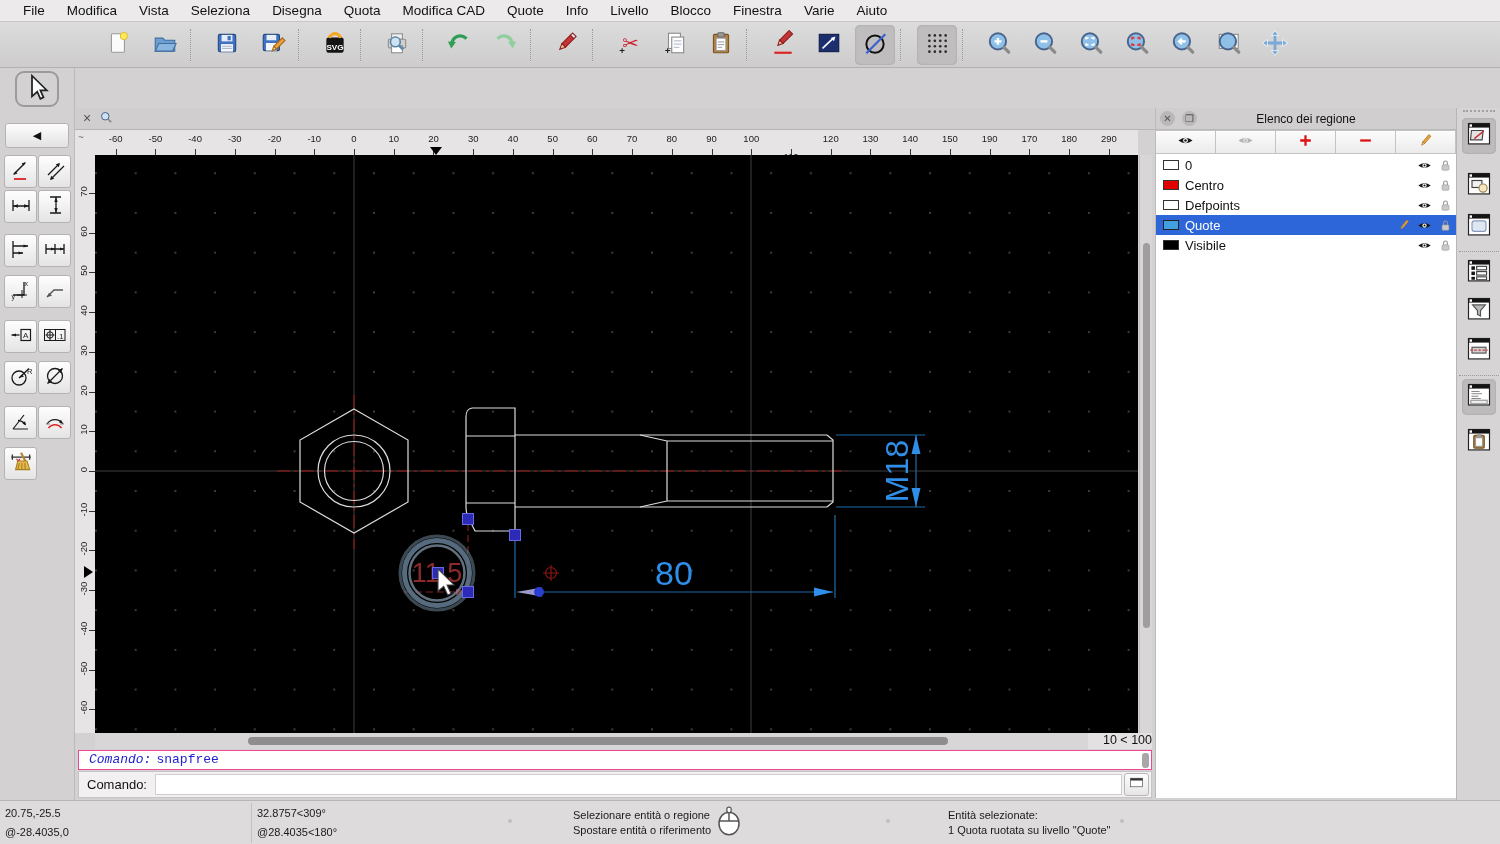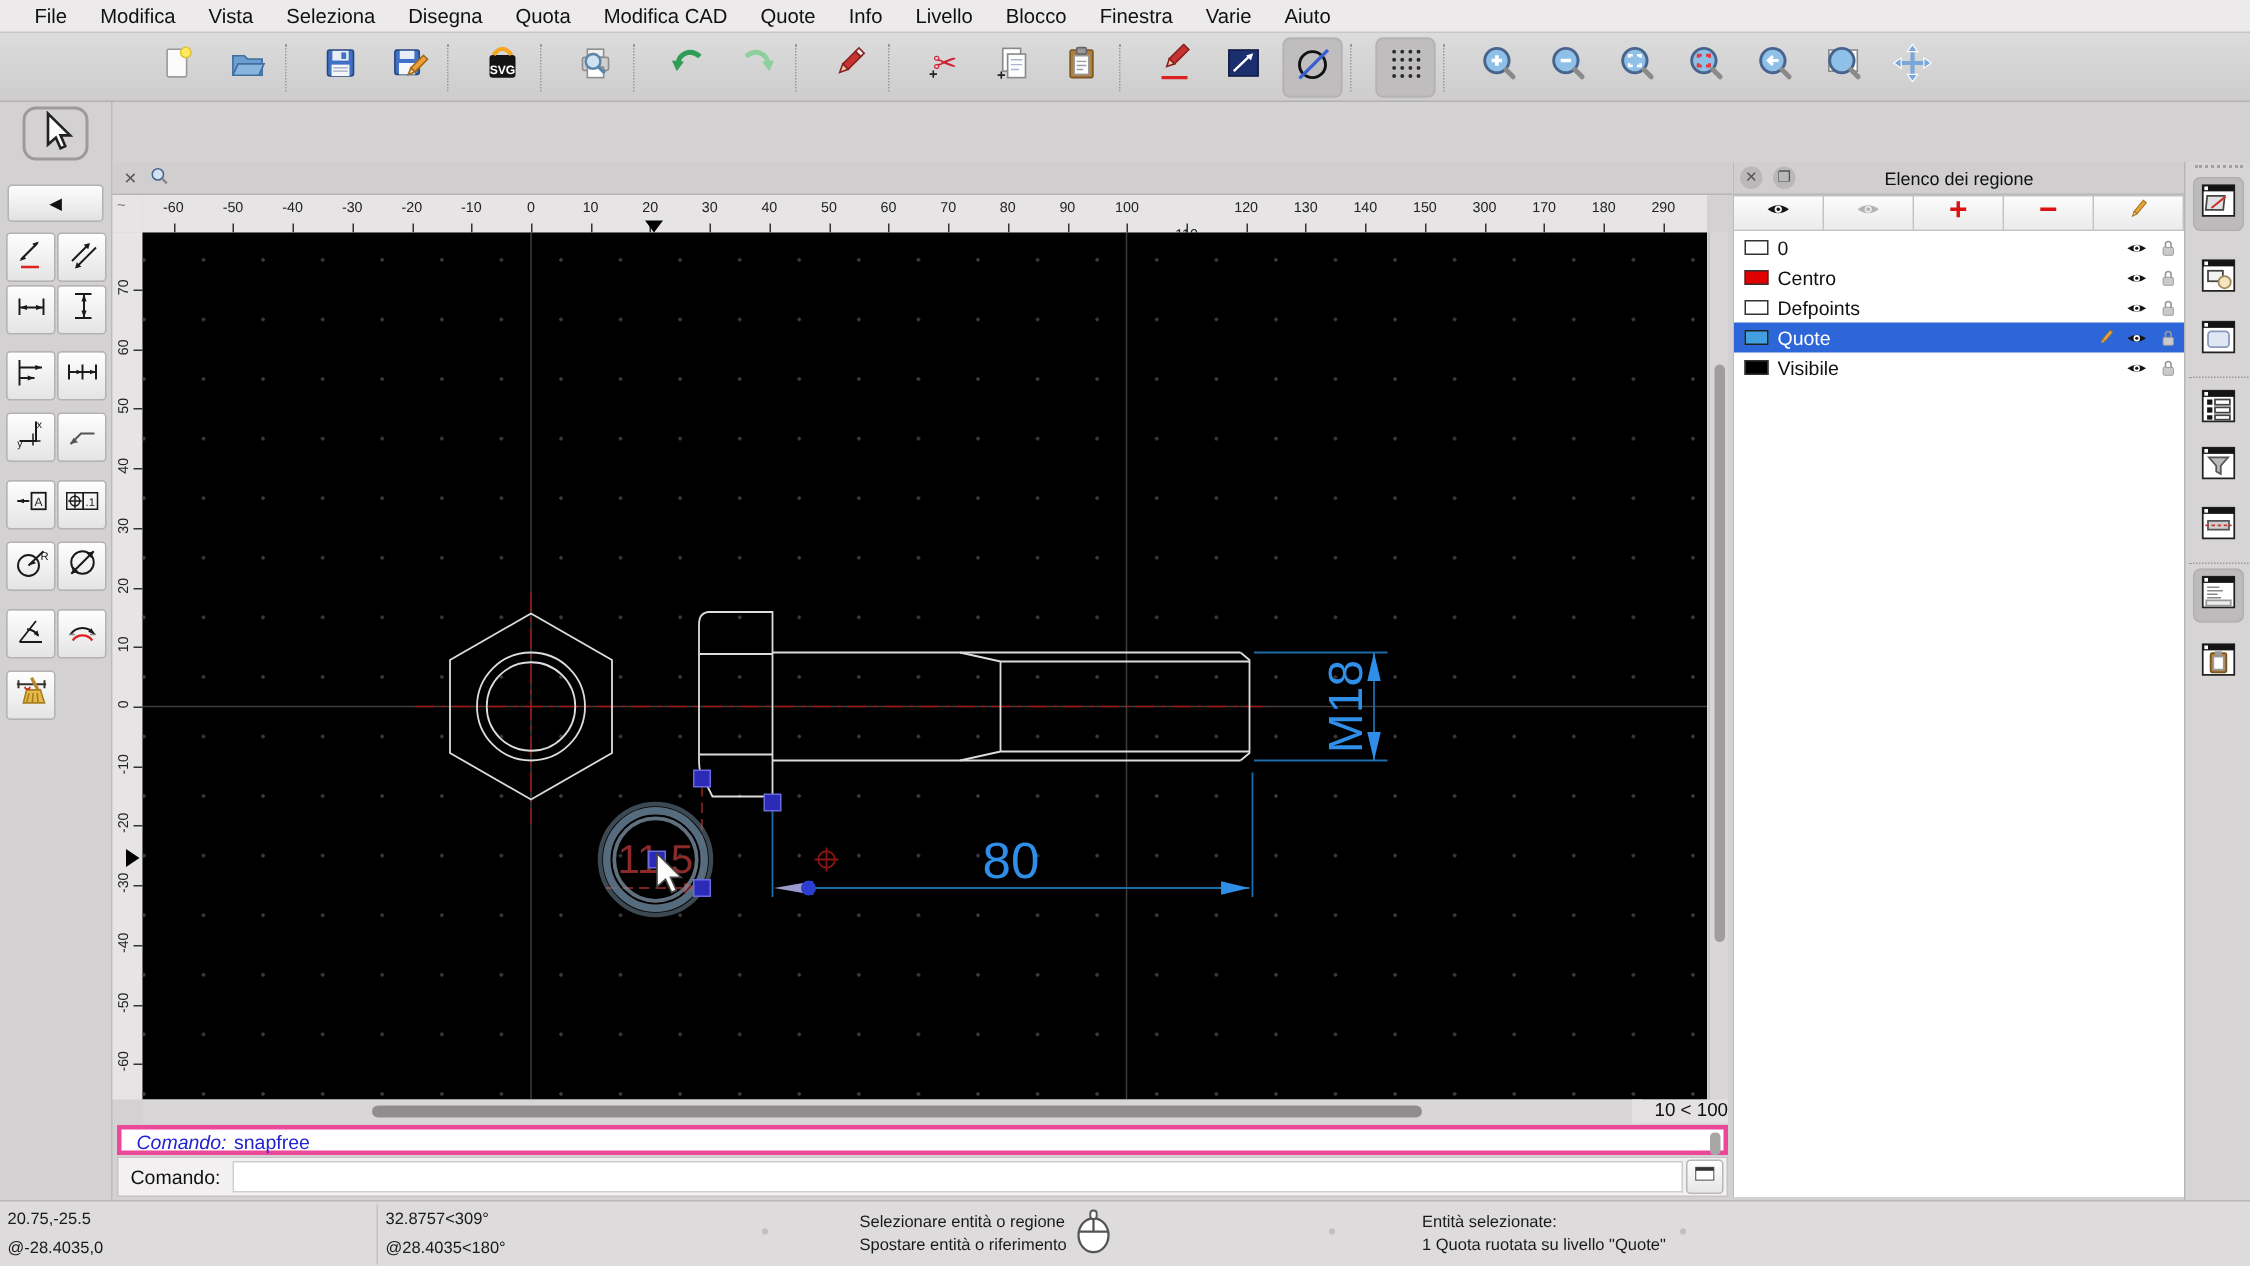--- a/index.html
+++ b/index.html
@@ -44,21 +44,21 @@
     background-image:radial-gradient(circle,#3c3c3c 1px, transparent 1.3px);
     background-size:39.73px 39.73px; background-position:20.8px 38.1px; }
   #cadsvg { position:absolute; left:0; top:0; }
 
   #vscroll { position:absolute; left:1139px; top:155px; width:13px; height:578px; background:#d8d6d6; border-left:1px solid #c2c0c0; }
   #vthumb { position:absolute; left:3px; top:88px; width:7px; height:385px; background:#9f9d9d; border-radius:4px; }
   #hscroll { position:absolute; left:95px; top:733px; width:1000px; height:16px; background:#d8d6d6; }
   #hthumb { position:absolute; left:153px; top:4px; width:700px; height:8px; background:#8f8d8d; border-radius:4px; }
   #zoomstatus { position:absolute; left:1088px; top:733px; width:64px; height:16px; font-size:12.5px; color:#111; text-align:right; background:#e3e1e1; }
 
-  #cmdhist { position:absolute; left:78px; top:750px; width:1074px; height:20px; background:#fff; border:3px solid #ec4899; font-size:13px; padding:1px 0 0 10px; }
+  #cmdhist { position:absolute; left:78px; top:750px; width:1074px; height:20px; background:#fff; border:1px solid #ec4899; font-size:13px; padding:1px 0 0 10px;font-family:Liberation Mono, monospace; }
   #cmdhist .lbl { color:#2222d0; font-style:italic; }
   #cmdhist .val { color:#2222d0; margin-left:5px; }
   #histscroll { position:absolute; right:2px; top:2px; width:7px; height:15px; background:#a8a6a6; border-radius:3px; }
   #cmdrow { position:absolute; left:78px; top:771px; width:1074px; height:27px; background:#f2f0f0; border:1px solid #c6c4c4; display:flex; align-items:center; }
   #cmdrow .lbl { font-size:13px; color:#111; margin:0 8px 0 8px; }
   #cmdinput { flex:1; height:21px; border:1px solid #cfcdcd; background:#fff; font-size:13px; padding:0 4px; outline:none; }
   #cmdbtn { width:25px; height:23px; margin:0 2px; background:linear-gradient(#fdfdfd,#e6e6e6); border:1px solid #b8b6b6; border-radius:3px; display:flex; align-items:center; justify-content:center; }
 
   
   #lpanel { position:absolute; left:1155px; top:108px; width:301px; height:690px; background:#fff; border-left:1px solid #bcbaba; }
@@ -480,21 +480,21 @@
       <div class="rlab" style="left: 682.03px; top: 21px; width: 28px; text-align: center;">110</div>
       <div class="rtick-t" style="left: 696.03px;"></div>
       <div class="rlab" style="left: 721.76px; top: 3px; width: 28px; text-align: center;">120</div>
       <div class="rtick-t" style="left: 735.76px;"></div>
       <div class="rlab" style="left: 761.49px; top: 3px; width: 28px; text-align: center;">130</div>
       <div class="rtick-t" style="left: 775.49px;"></div>
       <div class="rlab" style="left: 801.22px; top: 3px; width: 28px; text-align: center;">140</div>
       <div class="rtick-t" style="left: 815.22px;"></div>
       <div class="rlab" style="left: 840.95px; top: 3px; width: 28px; text-align: center;">150</div>
       <div class="rtick-t" style="left: 854.95px;"></div>
-      <div class="rlab" style="left: 880.68px; top: 3px; width: 28px; text-align: center;">300</div>
+      <div class="rlab" style="left: 880.68px; top: 3px; width: 28px; text-align: center;">190</div>
       <div class="rtick-t" style="left: 894.68px;"></div>
       <div class="rlab" style="left: 920.41px; top: 3px; width: 28px; text-align: center;">170</div>
       <div class="rtick-t" style="left: 934.41px;"></div>
       <div class="rlab" style="left: 960.14px; top: 3px; width: 28px; text-align: center;">180</div>
       <div class="rtick-t" style="left: 974.14px;"></div>
       <div class="rlab" style="left: 999.87px; top: 3px; width: 28px; text-align: center;">290</div>
       <div class="rtick-t" style="left: 1013.87px;"></div>
       <div id="tmark" style="left: 335.44px;"></div>
     </div>
   <div id="ruler-left">

